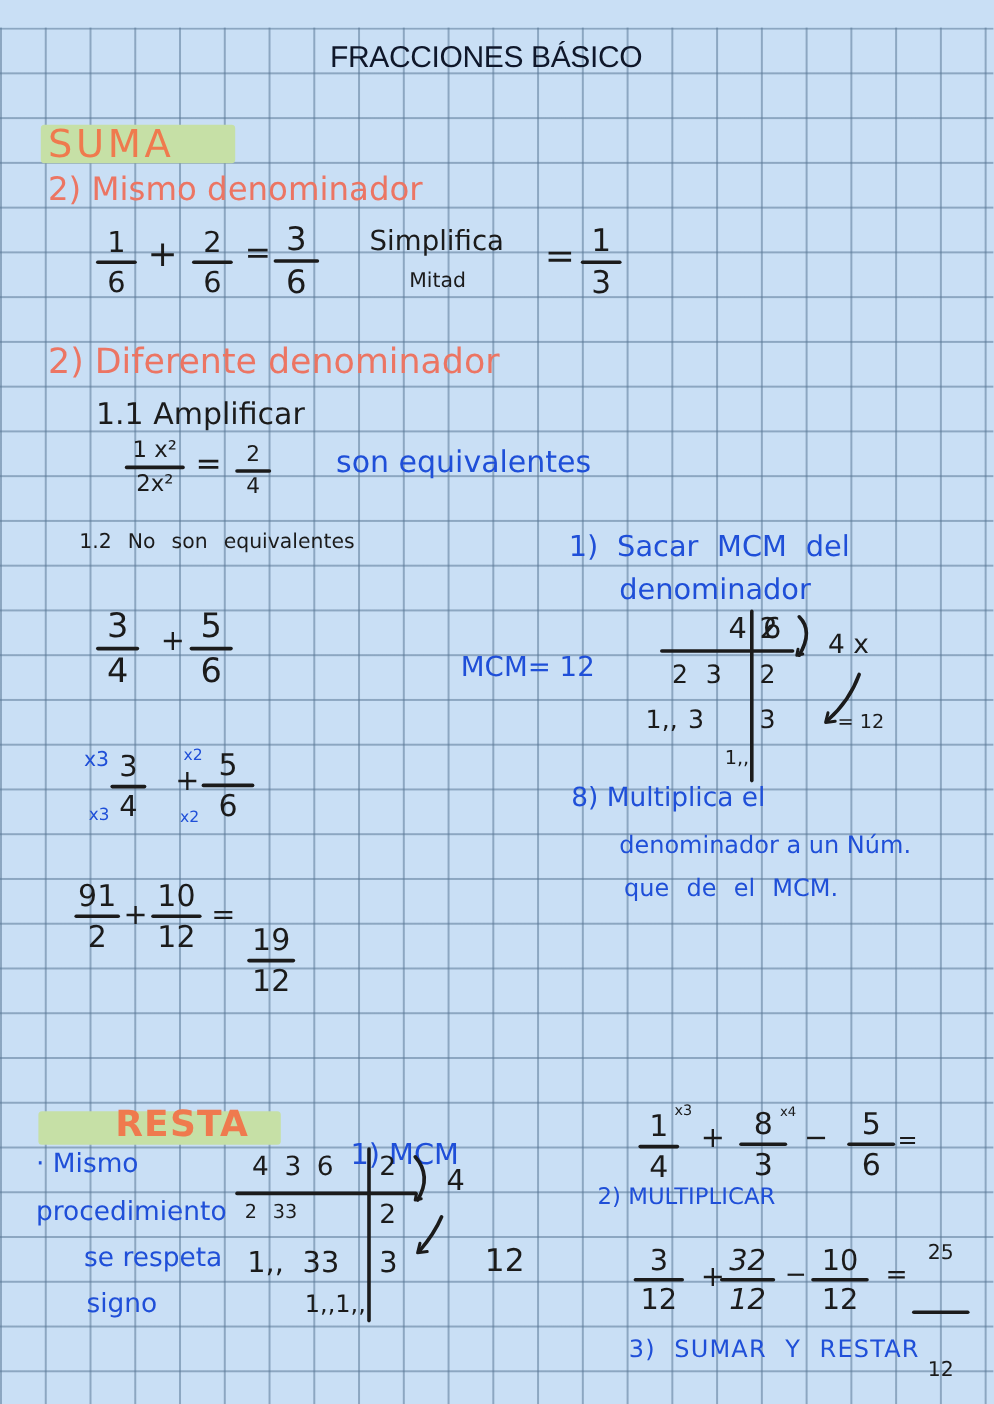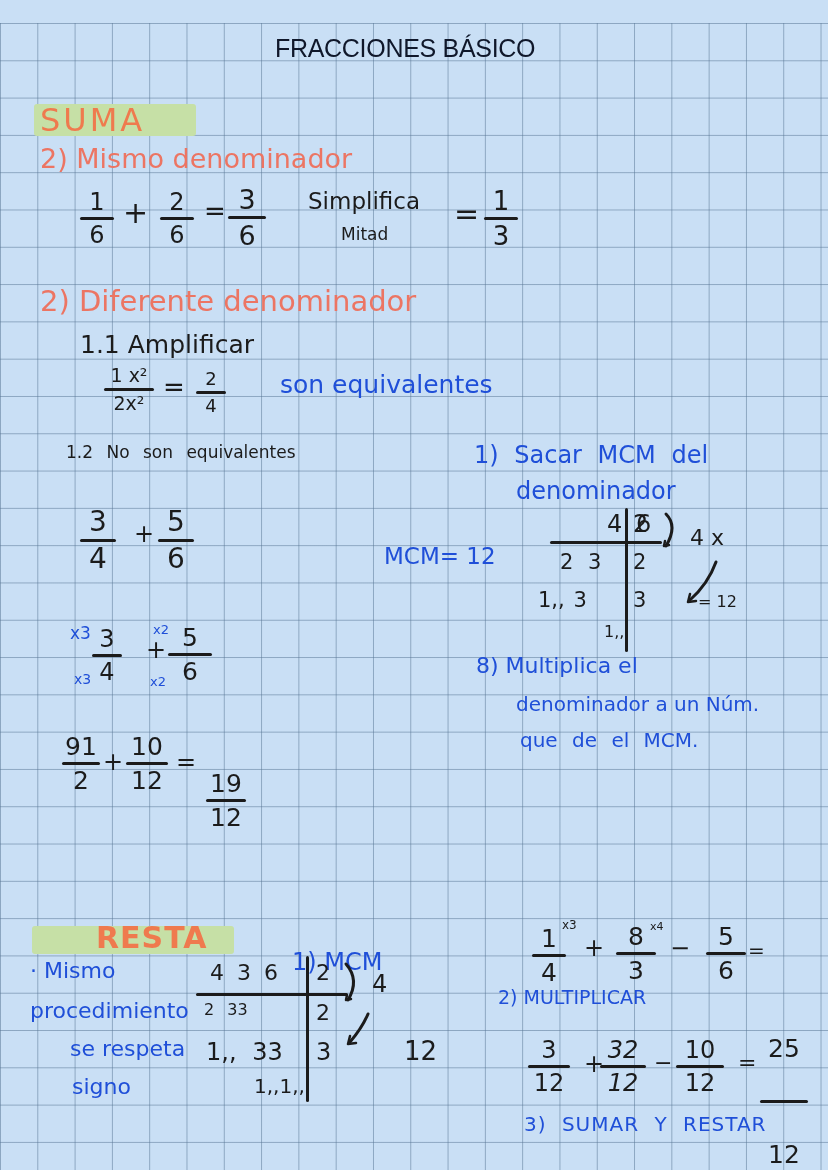--- a/index.html
+++ b/index.html
@@ -223,19 +223,19 @@
   <span class="bar"></span>
   <span class="den">12</span>
 </div>
 <div class="op hand black" style="left:654px; top:1050px; font-size:22px;">−</div>
 <div class="frac hand black" style="left:676px; top:1038px; font-size:24px; width:48px;">
   <span class="num">10</span>
   <span class="bar"></span>
   <span class="den">12</span>
 </div>
 <div class="op hand black" style="left:738px; top:1050px; font-size:22px;">=</div>
-<div class="frac hand black" style="left:760px; top:1036px; font-size:25px; width:48px;gap:36px;">
+<div class="frac hand black" style="left:760px; top:1036px; font-size:17px; width:48px;gap:36px;">
   <span class="num">25</span>
   <span class="bar"></span>
   <span class="den">12</span>
 </div>
 
 <div class="abs hand blue" style="left:524px; top:1112px; font-size:20px; word-spacing:8px; letter-spacing:1px;">3) SUMAR Y RESTAR</div>
 
 </body></html>

